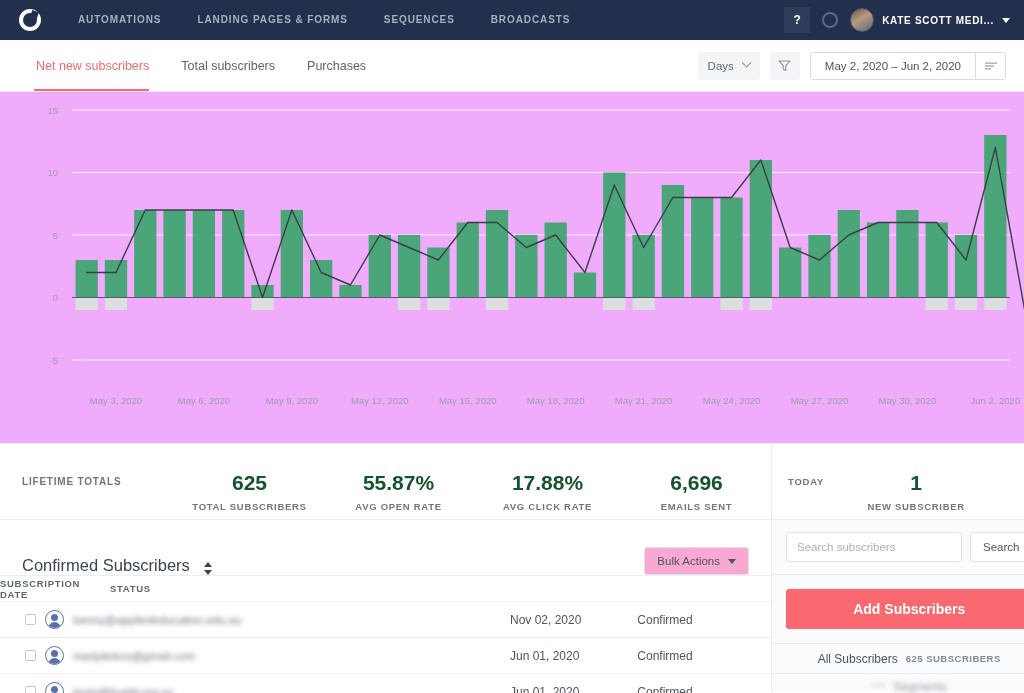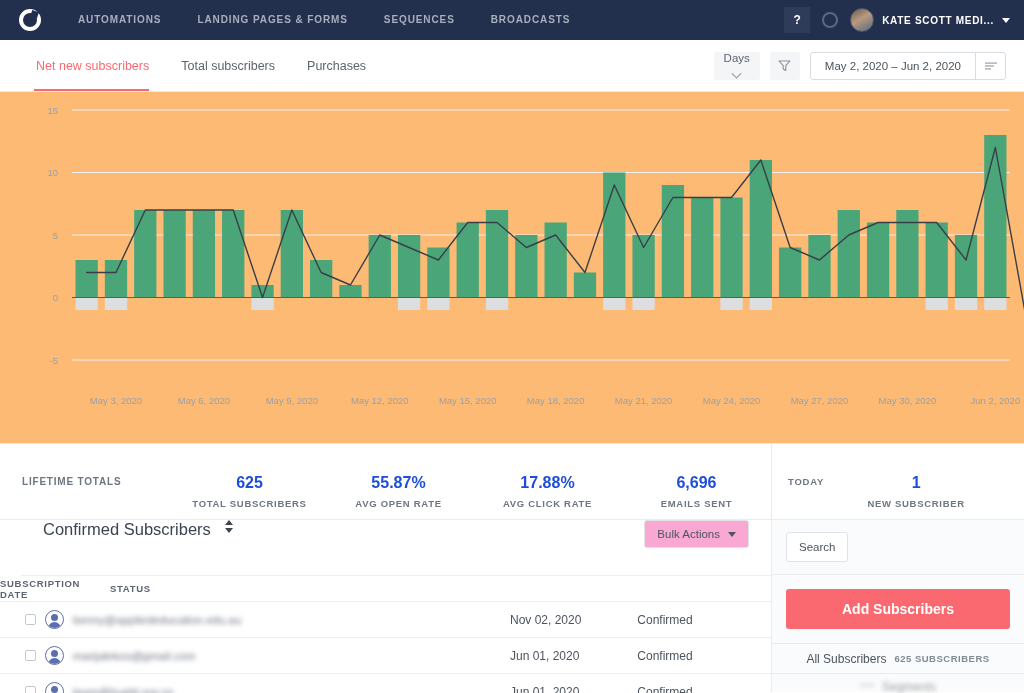--- a/index.html
+++ b/index.html
@@ -73,21 +73,21 @@
   .tab:first-child { padding-left: 18px; }
   .tab.active { color: #fb6970; }
   .tab.active::after {
     content: ""; position: absolute; left: 16px; right: 16px; bottom: 0;
     height: 2px; background: #fb6970;
   }
   .ctrls { margin-left: auto; display: flex; align-items: center; gap: 10px; }
   .days-sel {
     background: #f4f5f7; border-radius: 3px; height: 28px; padding: 0 10px;
     display: flex; align-items: center; gap: 9px; font-size: 11.5px;
-    color: #5d6470; cursor: pointer; flex-direction: column;
+    color: #5d6470; cursor: pointer;
   }
   .chev {
     width: 7px; height: 7px; border-right: 1.6px solid #8a9099;
     border-bottom: 1.6px solid #8a9099; transform: rotate(45deg) translate(-2px,-2px);
   }
   .filter-btn {
     background: #f4f5f7; border-radius: 3px; width: 30px; height: 28px;
     display: flex; align-items: center; justify-content: center; cursor: pointer;
   }
   .daterange {
@@ -97,56 +97,55 @@
   .daterange-txt {
     font-size: 11.5px; color: #4d545e; padding: 0 14px; line-height: 26px;
     white-space: nowrap; cursor: pointer;
   }
   .daterange-ico {
     border-left: 1px solid #d9dde3; width: 30px; height: 28px;
     display: flex; align-items: center; justify-content: center; cursor: pointer;
   }
 
   
-  .chart-area { height: 352px; background: #fdba74; position: relative; border-bottom: 1px solid #e9ebef; }
+  .chart-area { height: 352px; background: #f0abfc; position: relative; border-bottom: 1px solid #e9ebef; }
   .chart-svg { position: absolute; left: 0; top: 0; }
 
   
   .stats-row {
     height: 76px; display: flex; background: #ffffff;
     border-bottom: 1px solid #e9ebef; align-items: center;
   }
   .stats-left { display: flex; align-items: center; flex: 0 0 771px; height: 76px; }
   .stats-label {
     font-size: 10px; font-weight: bold; color: #6e7682; letter-spacing: 0.8px;
     padding-left: 22px; width: 175px;
   }
   .stat {
     flex: 1; text-align: center; display: flex; flex-direction: column;
     align-items: center; gap: 6px;
   }
-  .stat-val { font-size: 16px; font-weight: bold; color: #1d4ed8; margin-top: 20px; }
+  .stat-val { font-size: 21px; font-weight: bold; color: #14532d; margin-top: 20px; }
   .stat-cap { font-size: 9.5px; font-weight: bold; color: #6e7682; letter-spacing: 0.7px; }
   .stats-right {
     flex: 1; display: flex; align-items: center; height: 76px;
     border-left: 1px solid #e9ebef; padding: 0 16px;
   }
   .today-label {
     font-size: 9.5px; font-weight: bold; color: #6e7682; letter-spacing: 0.8px;
   }
 
   
   .lower { display: flex; height: 172px; }
   .main-col { flex: 0 0 771px; background: #ffffff; position: relative; }
   .side-col { flex: 1; background: #fafbfc; border-left: 1px solid #e9ebef; }
 
   .list-head {
-    height: 56px; display: flex; align-items: flex-start; padding: 0 22px;
+    height: 56px; display: flex; align-items: flex-end; padding: 0 22px;
     border-bottom: 1px solid #eceef1;
-    margin-left: 21px;
   }
   .list-title { font-size: 16.5px; color: #3c4452; }
   .sort-arrows {
     margin-left: 14px; display: flex; flex-direction: column; gap: 3px; cursor: pointer;
   }
   .ar-up { width:0;height:0;border-left:4px solid transparent;border-right:4px solid transparent;border-bottom:5px solid #3c4452; }
   .ar-dn { width:0;height:0;border-left:4px solid transparent;border-right:4px solid transparent;border-top:5px solid #3c4452; }
   .bulk-btn {
     margin-left: auto; border: 1px solid #dfe2e7; border-radius: 3px;
     height: 28px; padding: 0 12px; display: flex; align-items: center; gap: 8px;
@@ -416,20 +415,21 @@
         <span class="row-avatar"></span>
         <span class="email-blur">team@huebl.org.nz</span>
       </div>
       <div class="row-date">Jun 01, 2020</div>
       <div class="row-status">Confirmed</div>
     </div>
   </div>
 
   <div class="side-col">
     <div class="search-box">
+      <input class="search-inp" placeholder="Search subscribers" style="">
       <button class="search-btn">Search</button>
     </div>
     <div class="add-sub-wrap">
       <button class="add-sub-btn">Add Subscribers</button>
     </div>
     <div class="side-item">
       <span class="side-item-name">All Subscribers</span>
       <span class="side-item-count">625 SUBSCRIBERS</span>
     </div>
     <div class="side-item-partial">

